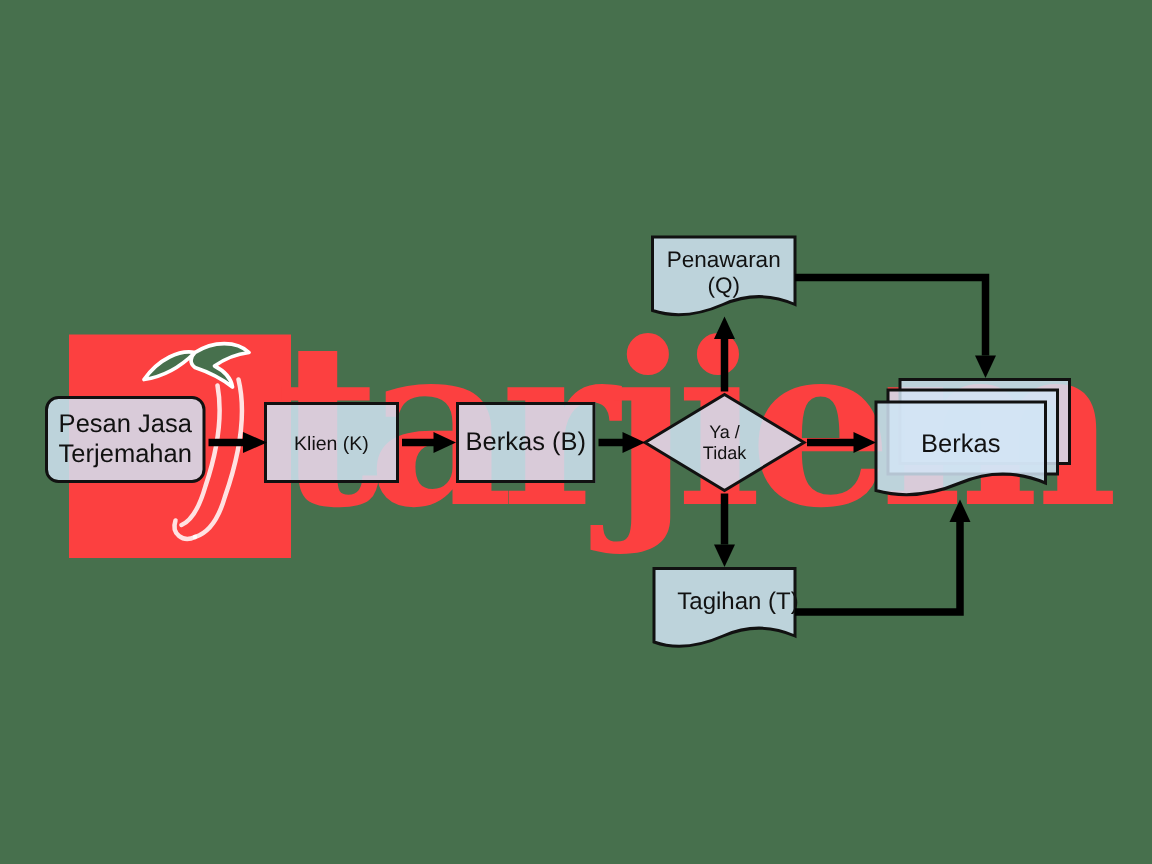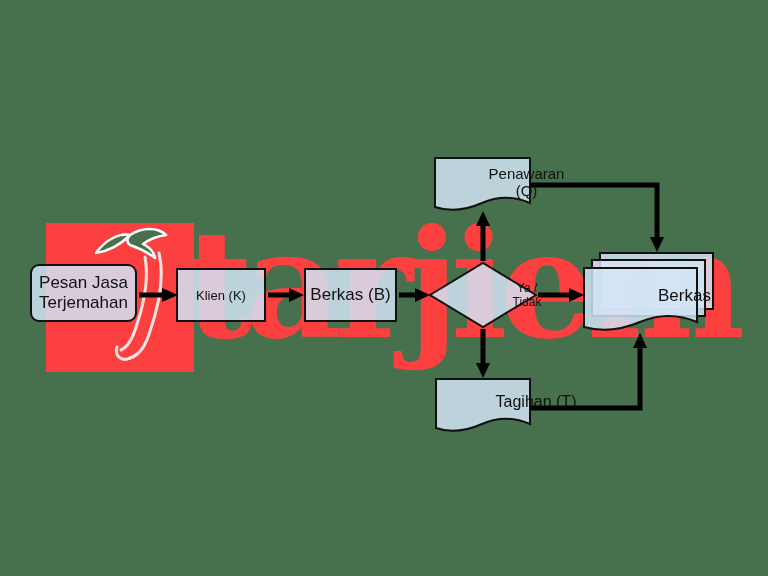--- a/index.html
+++ b/index.html
@@ -29,21 +29,21 @@
     position:absolute;box-sizing:border-box;
     background:rgba(210,228,244,0.85);
     border:2px solid #111;
     display:flex;align-items:center;justify-content:center;
     text-align:center;color:#111;
   }
   .box.rounded{border-radius:9px;}
   
   .shape-label{
     position:absolute;display:flex;align-items:center;justify-content:center;
-    text-align:center;color:#111;padding-left:44px;
+    text-align:center;color:#111;
   }
   .ml{white-space:pre-line;}
   .svg-layer{position:absolute;left:0;top:0;pointer-events:none;}
   .shape{fill:rgba(210,228,244,0.85);stroke:#111;stroke-width:2;}
   .edge{stroke:#000;stroke-width:5;fill:none;}
   .head{fill:#000;stroke:none;}
   .logo-line{stroke:rgba(255,255,255,0.85);stroke-width:3;fill:none;stroke-linecap:round;}
   .logo-bird{stroke:#fff;stroke-width:2.5;fill:#47704d;stroke-linejoin:round;}
 </style>
 </head>

